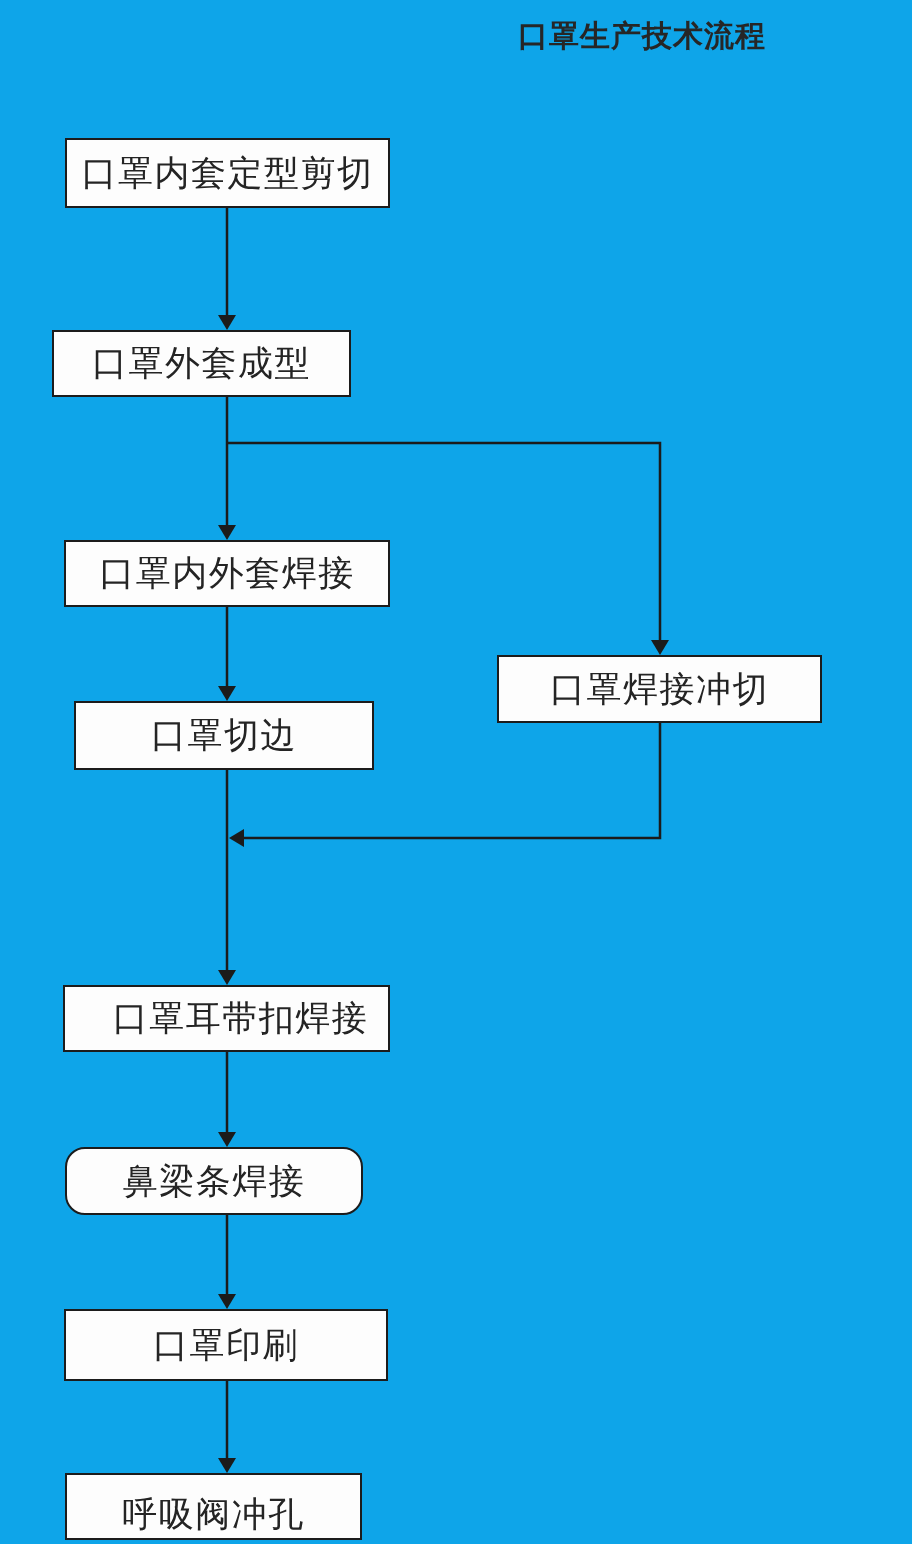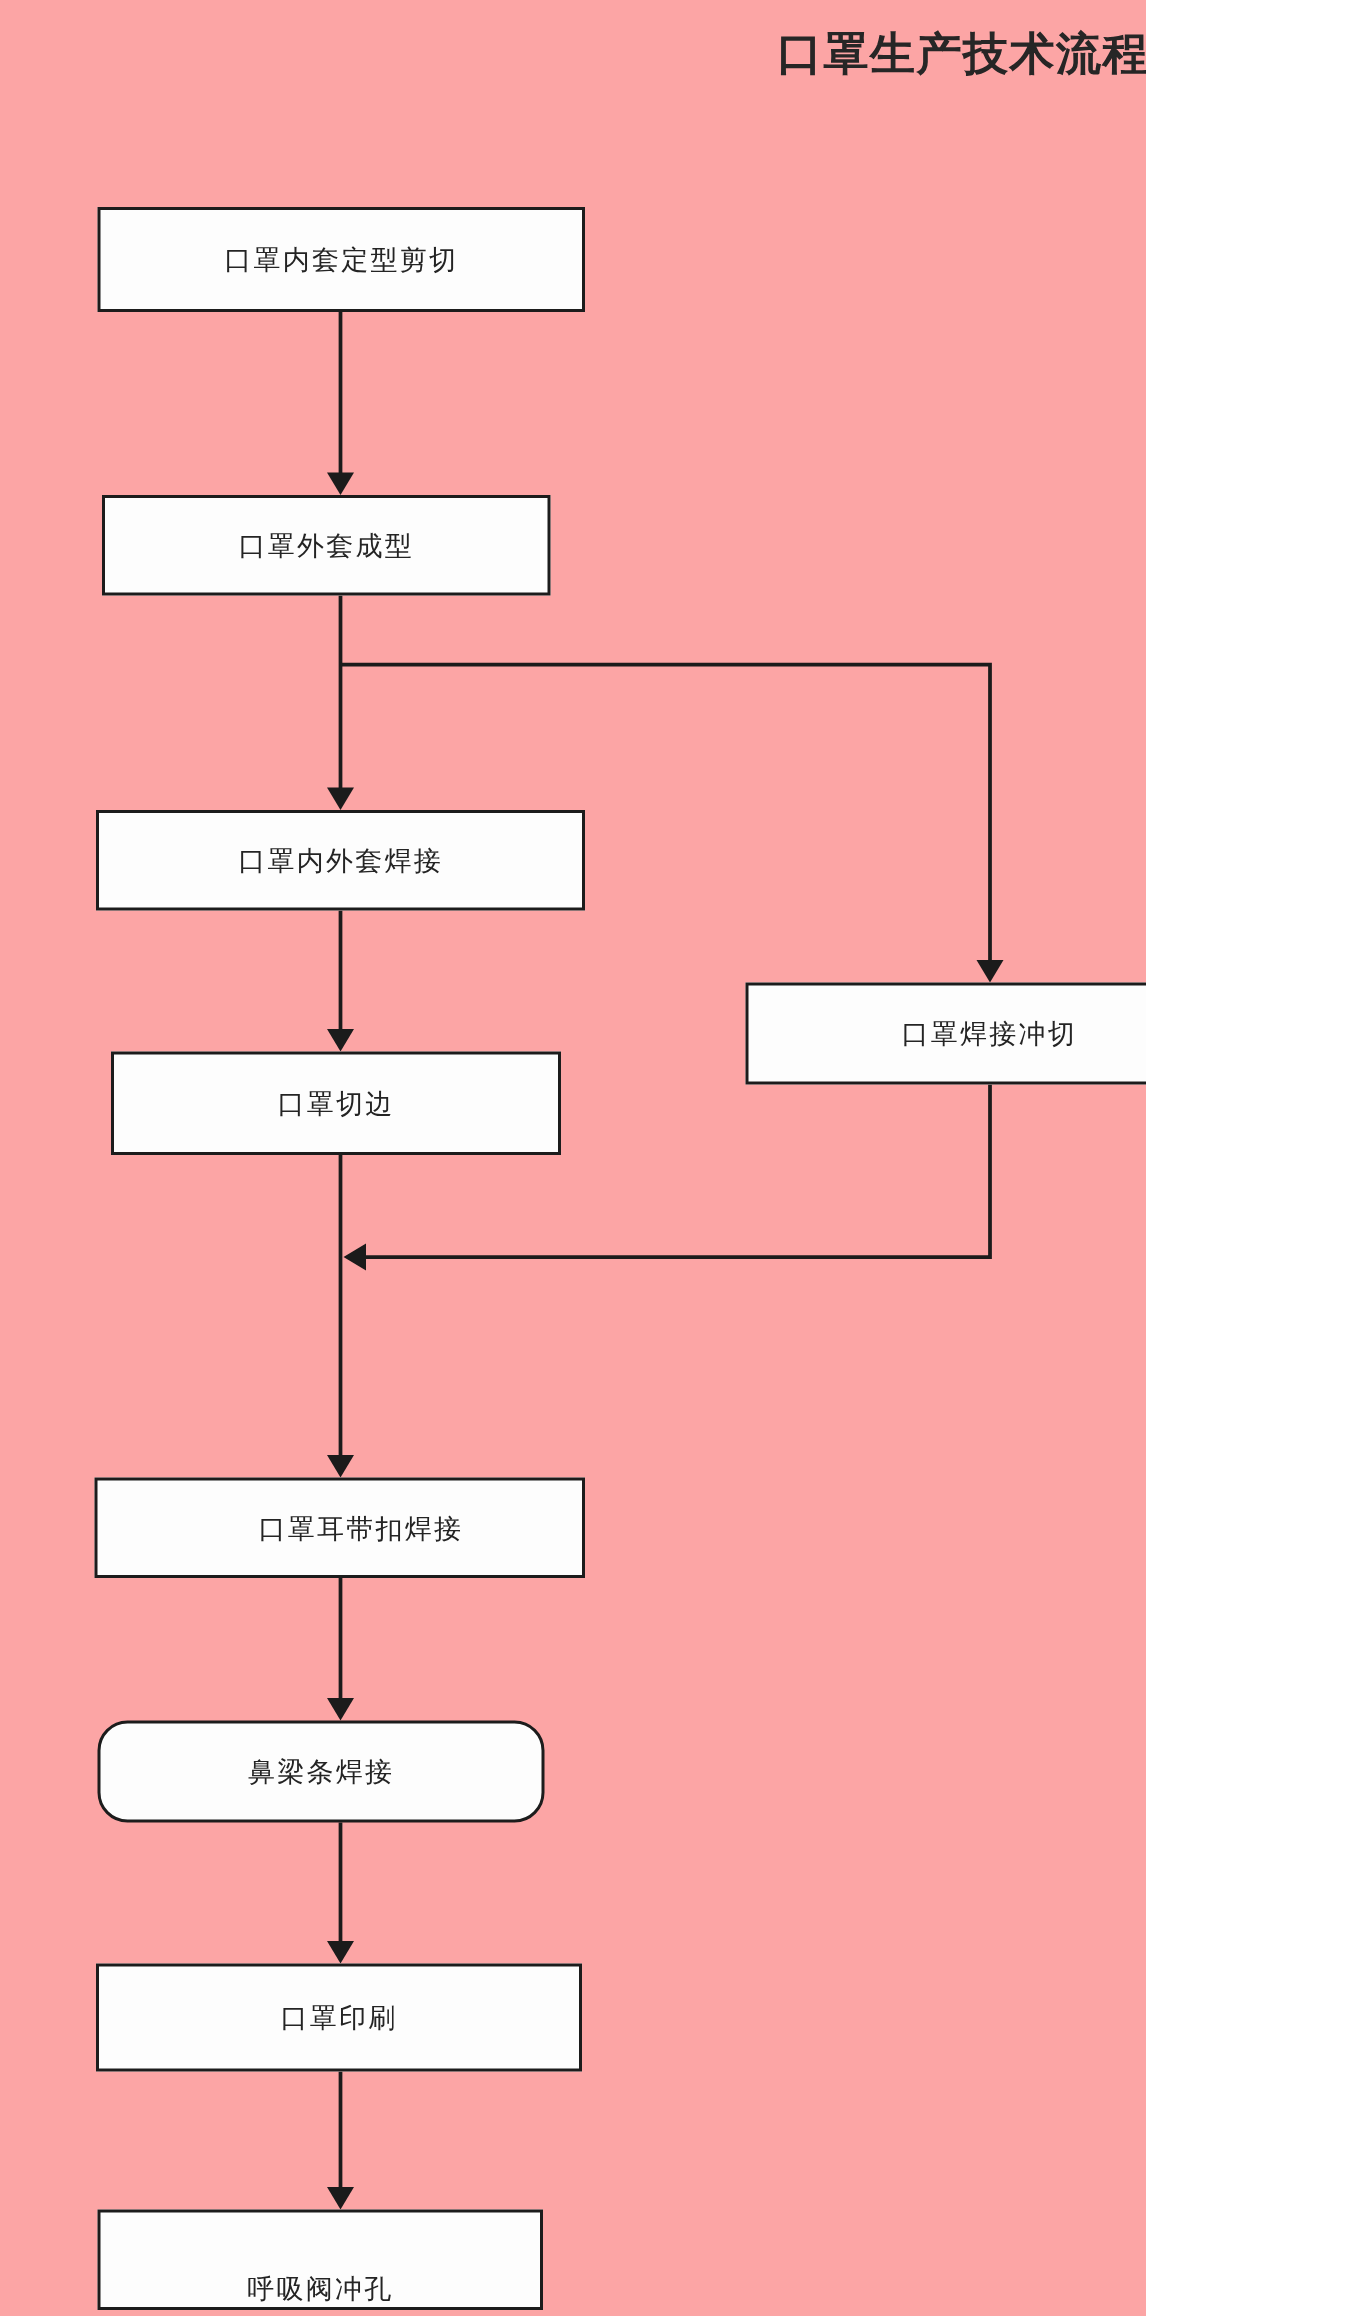--- a/index.html
+++ b/index.html
@@ -8,23 +8,23 @@
     padding: 0;
     background: #ffffff;
   }
   body {
     width: 912px;
     height: 1544px;
     font-family: "Liberation Sans", sans-serif;
   }
   .page {
     position: relative;
-    width: 764px;
+    width: 912px;
     height: 1544px;
-    background: #fca5a5;
+    background: #0ea5e9;
     overflow: hidden;
   }
   .diagram-title {
     position: absolute;
     left: 442px;
     top: 16px;
     width: 400px;
     text-align: center;
     font-size: 30px;
     font-weight: 700;
@@ -49,28 +49,28 @@
     stroke: none;
   }
   .node {
     position: absolute;
     box-sizing: border-box;
     background: #fdfdfd;
     border: 2.5px solid #1c1c1c;
     display: flex;
     align-items: center;
     justify-content: center;
-    font-size: 18px;
+    font-size: 35px;
     color: #242424;
     letter-spacing: 1.5px;
     white-space: nowrap;
   }
   
   #n0 { left: 65px;  top: 138px;  width: 325px; height: 70px; }
-  #n1 { left: 68px;  top: 330px;  width: 299px; height: 67px; }
+  #n1 { left: 52px;  top: 330px;  width: 299px; height: 67px; }
   #n2 { left: 64px;  top: 540px;  width: 326px; height: 67px; }
   #n3 { left: 74px;  top: 701px;  width: 300px; height: 69px; }
   #n4 { left: 497px; top: 655px;  width: 325px; height: 68px; }
   #n5 { left: 63px;  top: 985px;  width: 327px; height: 67px; padding-left: 28px; }
   #n6 { left: 65px;  top: 1147px; width: 298px; height: 68px; border-radius: 20px; }
   #n7 { left: 64px;  top: 1309px; width: 324px; height: 72px; text-align: center; }
   #n8 { left: 65px;  top: 1473px; width: 297px; height: 67px; align-items: flex-end; }
 </style>
 </head>
 <body>

